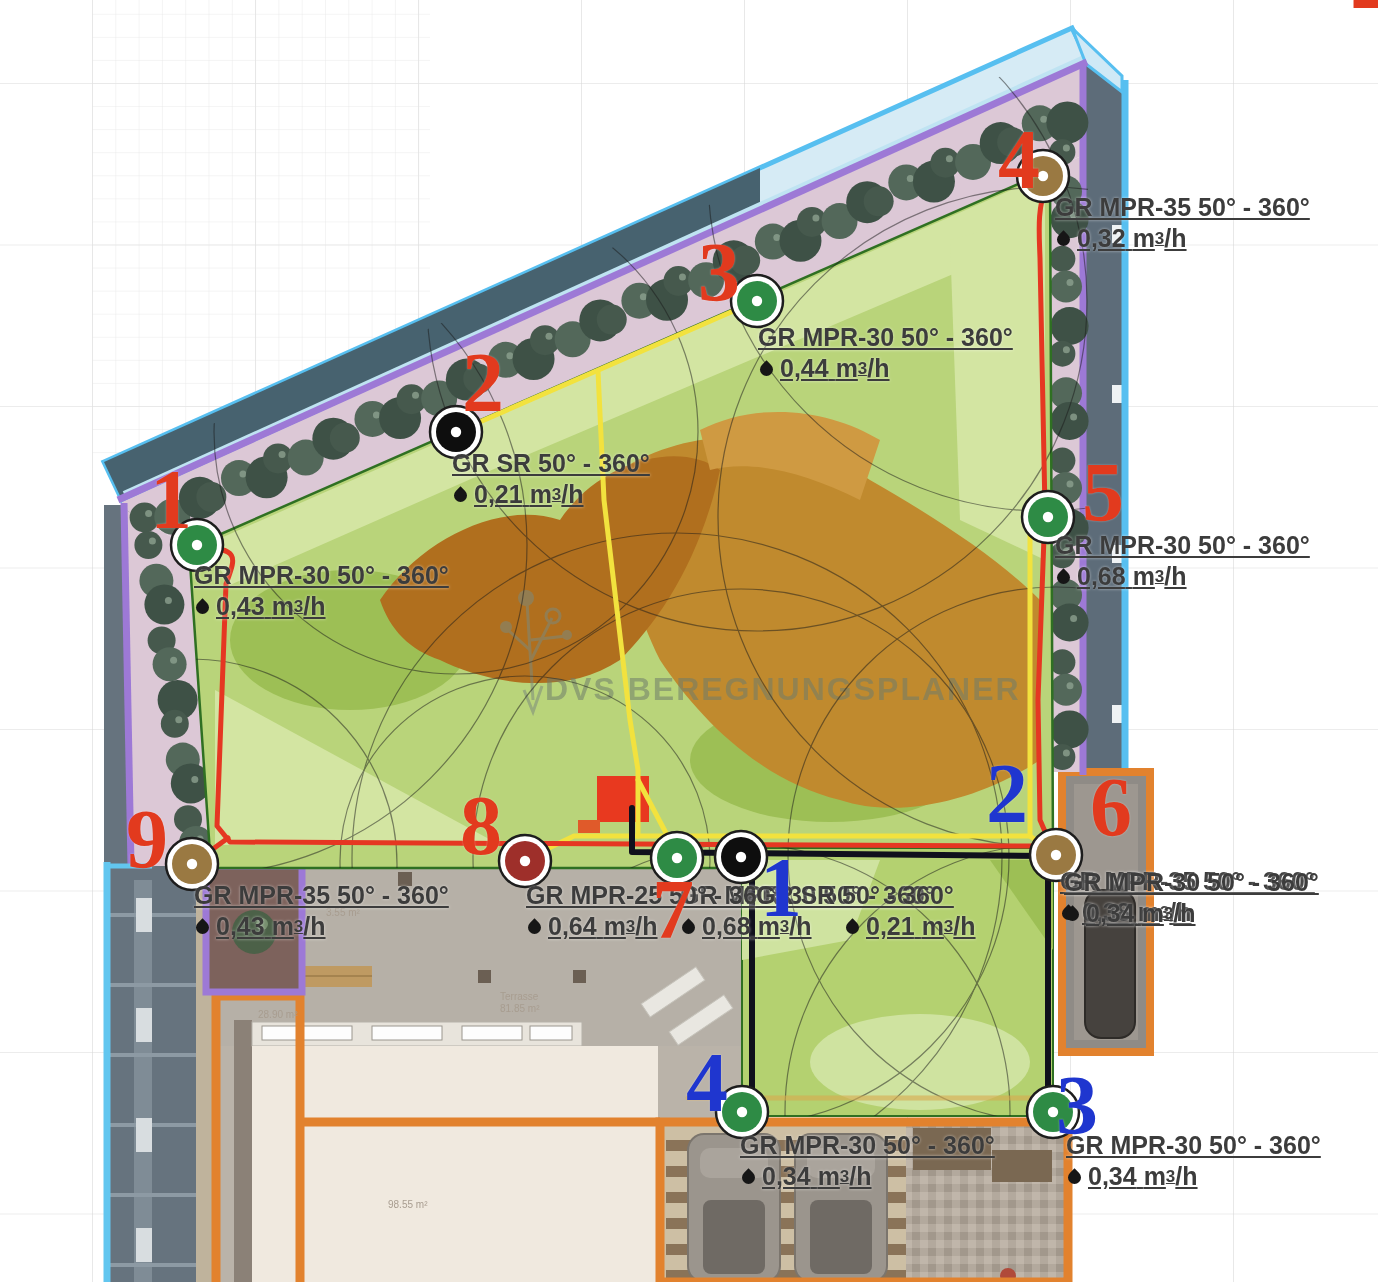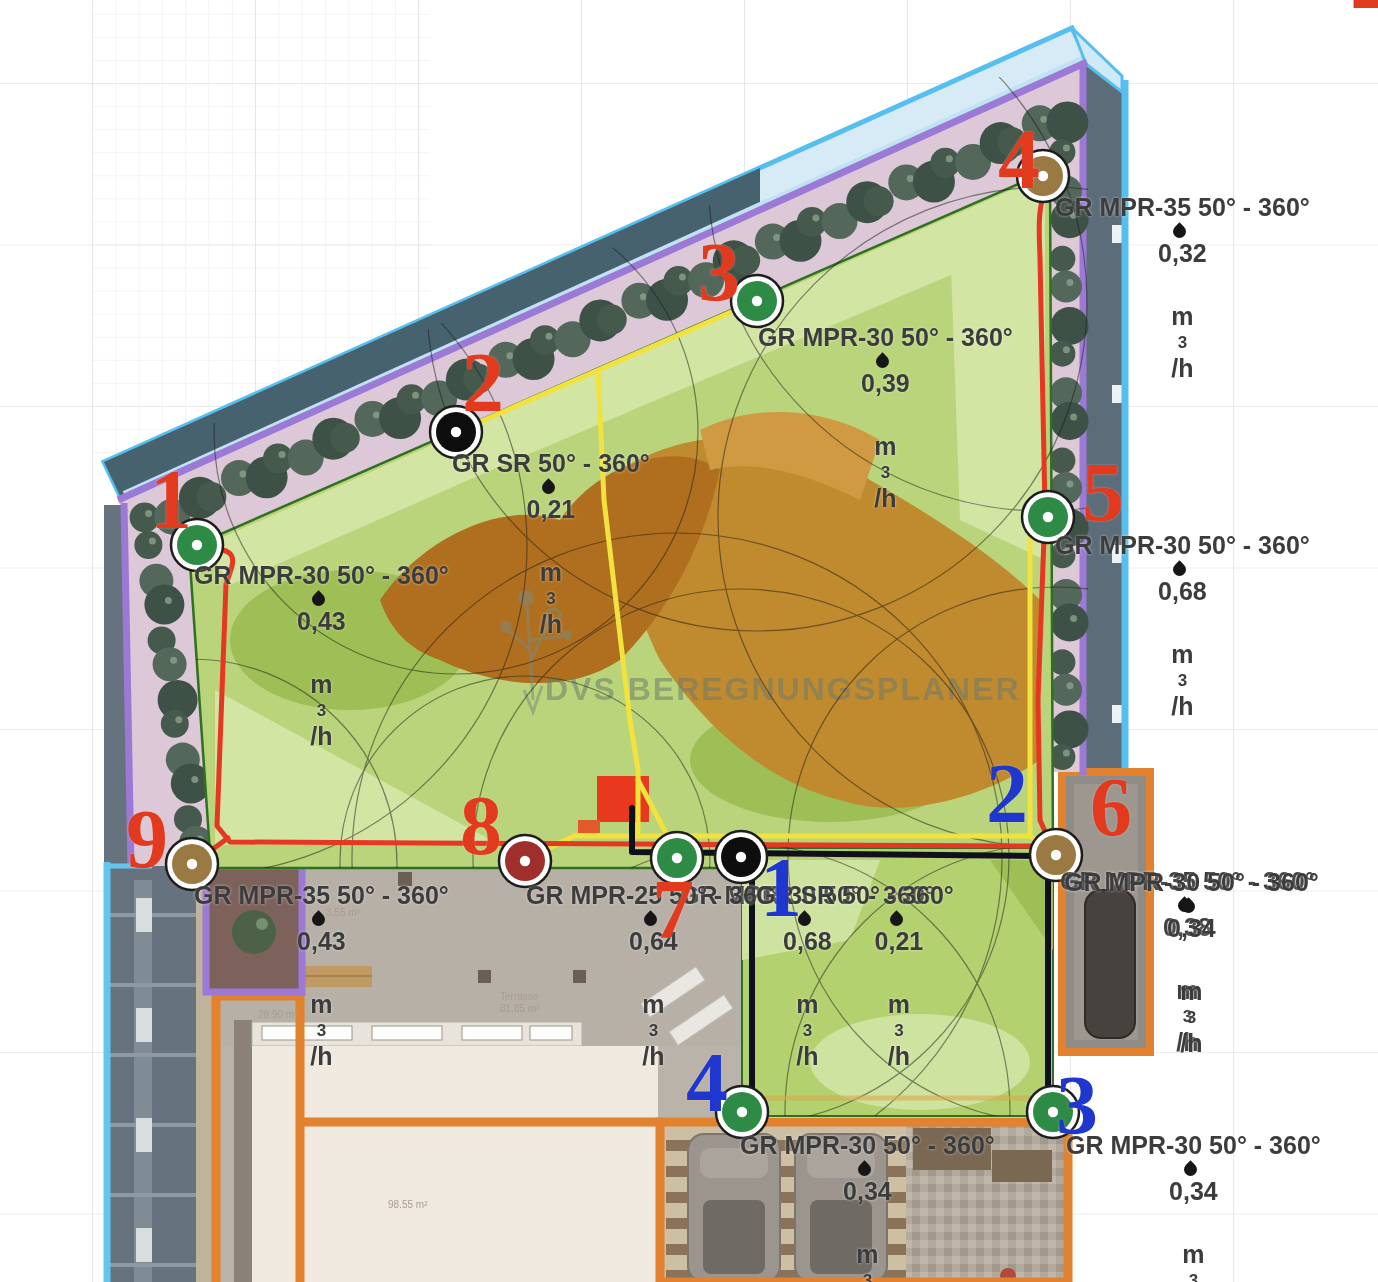--- a/index.html
+++ b/index.html
@@ -1,21 +1,21 @@
 <!DOCTYPE html>
 <html><head>
 <meta charset="utf-8">
 <style>
   html,body{margin:0;padding:0;background:#fff;}
   #stage{position:relative;width:1378px;height:1282px;overflow:hidden;background:#fff;
          font-family:"Liberation Sans",sans-serif;}
   #plan-svg{position:absolute;left:0;top:0;}
   .label{position:absolute;color:#3c3c3c;font-weight:bold;font-size:25px;line-height:1.25;
-         white-space:nowrap;text-shadow:0 0 3px rgba(255,255,255,.55);}
-  .label .flow{display:flex;align-items:center;flex-direction:column;}
+         white-space:nowrap;text-shadow:0 0 3px rgba(255,255,255,.55);text-decoration:underline;}
+  .label .flow{display:flex;align-items:center;}
   .label sup{font-size:17px;font-weight:bold;}
   .drop{width:13px;height:13px;background:#161616;border-radius:0 50% 50% 50%;
         transform:rotate(45deg);display:inline-block;margin:2px 7px 0 2px;flex:0 0 auto;}
   .num{position:absolute;font-family:"Liberation Serif",serif;font-weight:bold;
        font-size:84px;line-height:.9;text-shadow:0 0 2px rgba(255,255,255,.4);}
   .num.red{color:#e23a1e;}
   .num.blue{color:#1f36cf;}
 </style>
 </head>
 <body>
@@ -429,21 +429,21 @@
 <div class="label" style="left:194px;top:560px">
   <div>GR MPR-30 50° - 360°</div>
   <div class="flow"><span class="drop"></span><span>0,43</span>&nbsp;<span>m</span><sup>3</sup><span>/h</span></div>
 </div>
 <div class="label" style="left:452px;top:448px">
   <div>GR SR 50° - 360°</div>
   <div class="flow"><span class="drop"></span><span>0,21</span>&nbsp;<span>m</span><sup>3</sup><span>/h</span></div>
 </div>
 <div class="label" style="left:758px;top:322px">
   <div>GR MPR-30 50° - 360°</div>
-  <div class="flow"><span class="drop"></span><span>0,39</span>&nbsp;<span>m</span><sup>3</sup><span>/h</span></div>
+  <div class="flow"><span class="drop"></span><span>0,44</span>&nbsp;<span>m</span><sup>3</sup><span>/h</span></div>
 </div>
 <div class="label" style="left:1055px;top:192px">
   <div>GR MPR-35 50° - 360°</div>
   <div class="flow"><span class="drop"></span><span>0,32</span>&nbsp;<span>m</span><sup>3</sup><span>/h</span></div>
 </div>
 <div class="label" style="left:1055px;top:530px">
   <div>GR MPR-30 50° - 360°</div>
   <div class="flow"><span class="drop"></span><span>0,68</span>&nbsp;<span>m</span><sup>3</sup><span>/h</span></div>
 </div>
 <div class="label" style="left:1060px;top:866px">

